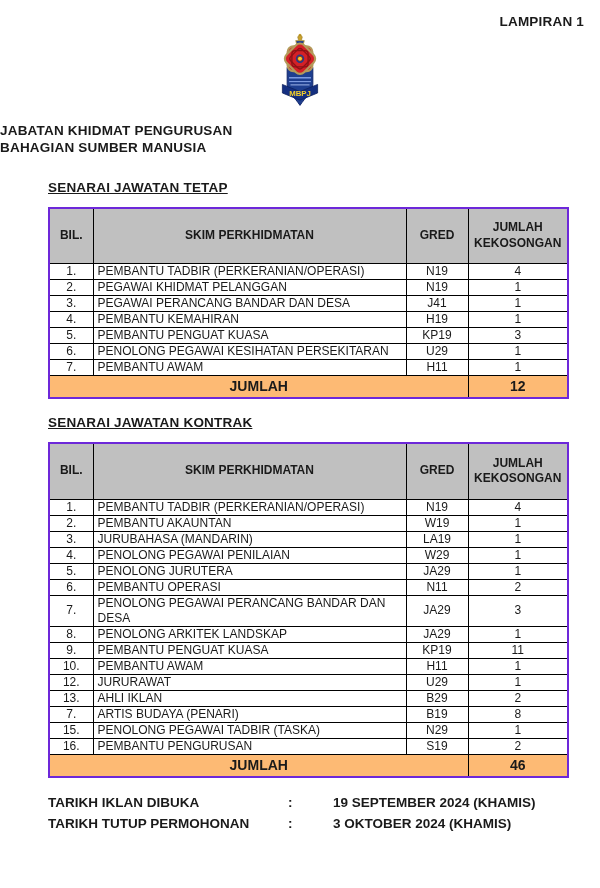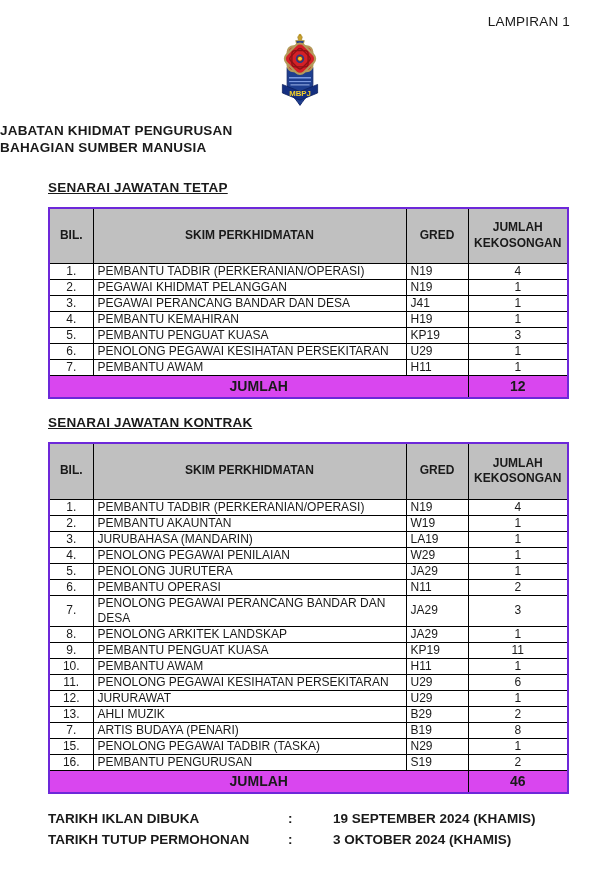--- a/index.html
+++ b/index.html
@@ -6,22 +6,22 @@
   html, body { background: #ffffff; }
   body {
     width: 600px; height: 888px;
     font-family: "Liberation Sans", sans-serif;
     color: #1a1a1a;
     overflow: hidden;
   }
   .page { width: 600px; height: 888px; padding-top: 14px; background: #fff; }
 
   .corner {
-    text-align: right; padding-right: 30px;
-    font-weight: normal; font-size: 13.5px; letter-spacing: .2px;
+    text-align: right; padding-right: 16px;
+    font-weight: bold; font-size: 13.5px; letter-spacing: .2px;
   }
 
   .logo-wrap { display: flex; justify-content: center; margin-top: 4px; }
 
   .dept {
     font-weight: bold; font-size: 13.5px;
     line-height: 1.28; margin-top: 9px; letter-spacing: .2px;
   }
 
   .section { margin-left: 48px; margin-right: 30px; }
@@ -43,24 +43,24 @@
     font-size: 12px; font-weight: bold;
     text-align: center; vertical-align: middle;
     padding: 2px 3px; line-height: 1.3;
   }
   table.vac td {
     font-size: 12px; line-height: 15px;
     padding: 0 4px; vertical-align: middle;
   }
   td.c-bil  { text-align: center; }
   td.c-skim { text-align: left; padding-left: 9px; padding-right: 4px; margin-left: 24px; }
-  td.c-gred { }
+  td.c-gred { text-align: center; }
   td.c-kek  { text-align: center; }
   tr.total-row td {
-    background: #d946ef; font-weight: bold; font-size: 14px;
+    background: #fdba74; font-weight: bold; font-size: 14px;
     text-align: center; line-height: 19px; padding: 1px 0;
   }
 
   .footer { margin: 14px 0 0 48px; font-weight: bold; font-size: 13.5px; }
   .footer-line { display: flex; line-height: 1.62; }
   .f-label { width: 240px; }
   .f-sep   { width: 45px; }
   .f-value { flex: 1; }
 </style>
 </head>
@@ -268,37 +268,31 @@
             <td class="c-kek">11</td>
           </tr>
 
           <tr>
             <td class="c-bil">10.</td>
             <td class="c-skim">PEMBANTU AWAM</td>
             <td class="c-gred">H11</td>
             <td class="c-kek">1</td>
           </tr>
 
-          <tr>
-            <td class="c-bil">11.</td>
-            <td class="c-skim">PENOLONG PEGAWAI KESIHATAN PERSEKITARAN</td>
-            <td class="c-gred">U29</td>
-            <td class="c-kek">6</td>
-          </tr>
 
           <tr>
             <td class="c-bil">12.</td>
             <td class="c-skim">JURURAWAT</td>
             <td class="c-gred">U29</td>
             <td class="c-kek">1</td>
           </tr>
 
           <tr>
             <td class="c-bil">13.</td>
-            <td class="c-skim">AHLI MUZIK</td>
+            <td class="c-skim">AHLI IKLAN</td>
             <td class="c-gred">B29</td>
             <td class="c-kek">2</td>
           </tr>
 
           <tr>
             <td class="c-bil">7.</td>
             <td class="c-skim">ARTIS BUDAYA (PENARI)</td>
             <td class="c-gred">B19</td>
             <td class="c-kek">8</td>
           </tr>

